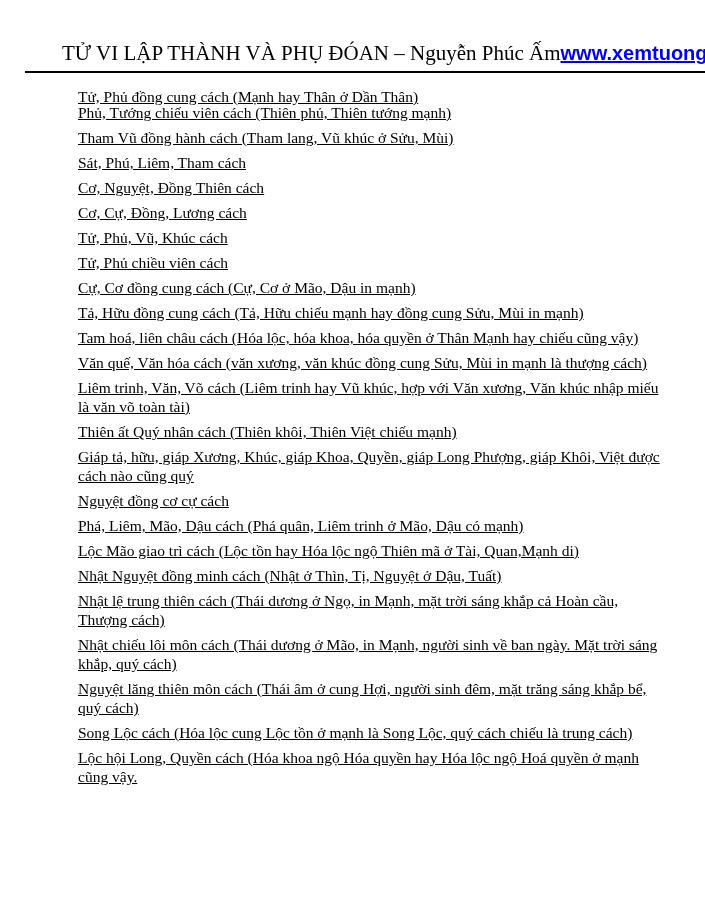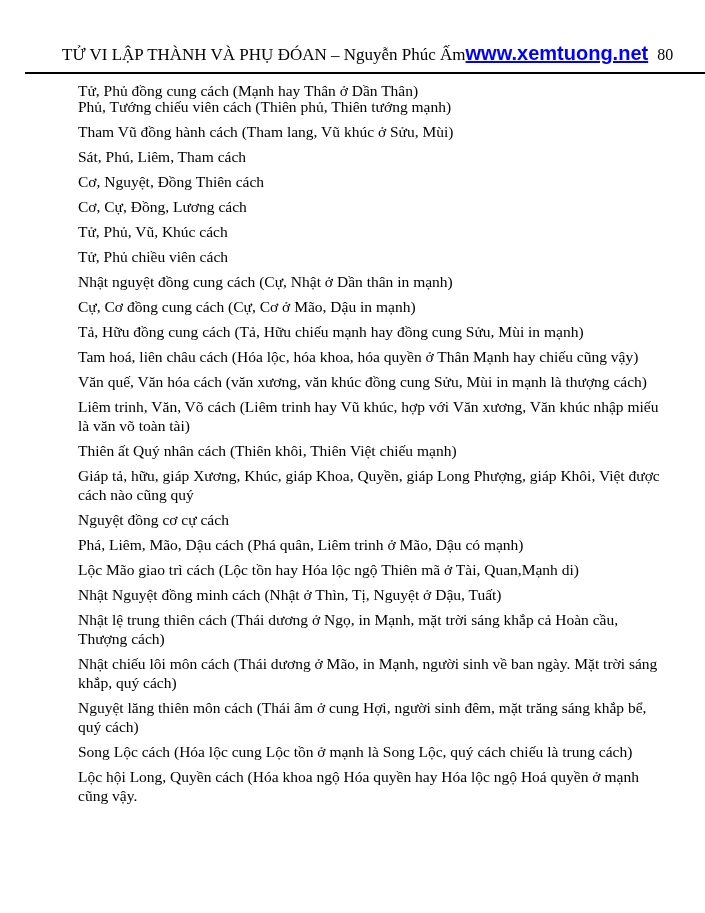--- a/index.html
+++ b/index.html
@@ -18,21 +18,21 @@
     box-sizing: border-box;
   }
   .header {
     display: flex;
     align-items: baseline;
     padding: 42px 20px 0 62px;
     box-sizing: border-box;
   }
   .header-title {
     flex: 1 1 auto;
-    font-size: 17px;
+    font-size: 21px;
     line-height: 22px;
     white-space: nowrap;
   }
   .header-right {
     display: flex;
     align-items: baseline;
     margin-right: 46px;
     white-space: nowrap;
   }
   .header-link {
@@ -48,24 +48,25 @@
     font-size: 16px;
     margin-left: 9px;
     text-align: right;
   }
   .rule {
     border: none;
     border-top: 2px solid #000000;
     margin: 6px 0 0 25px;
   }
   .content {
-    margin: 7px 0 0 78px;
+    margin: 14px 0 0 78px;
     width: 585px;
     font-size: 15.5px;
     line-height: 19px;
+    text-decoration: underline;
   }
   .content p {
     margin: 0 0 6px 0;
     white-space: pre-line;
   }
   .content p.tight {
     margin-bottom: -3px;
   }
 </style>
 </head>
@@ -82,21 +83,20 @@
   <hr class="rule">
   <div class="content">
       <p class="tight">Tử, Phủ đồng cung cách (Mạnh hay Thân ở Dần Thân)</p>
       <p>Phủ, Tướng chiếu viên cách (Thiên phủ, Thiên tướng mạnh)</p>
       <p>Tham Vũ đồng hành cách (Tham lang, Vũ khúc ở Sửu, Mùi)</p>
       <p>Sát, Phú, Liêm, Tham cách</p>
       <p>Cơ, Nguyệt, Đồng Thiên cách</p>
       <p>Cơ, Cự, Đồng, Lương cách</p>
       <p>Tử, Phủ, Vũ, Khúc cách</p>
       <p>Tử, Phủ chiều viên cách</p>
-      <p>Nhật nguyệt đồng cung cách (Cự, Nhật ở Dần thân in mạnh)</p>
       <p>Cự, Cơ đồng cung cách (Cự, Cơ ở Mão, Dậu in mạnh)</p>
       <p>Tả, Hữu đồng cung cách (Tả, Hữu chiếu mạnh hay đồng cung Sửu, Mùi in mạnh)</p>
       <p>Tam hoá, liên châu cách (Hóa lộc, hóa khoa, hóa quyền ở Thân Mạnh hay chiếu cũng vậy)</p>
       <p>Văn quế, Văn hóa cách (văn xương, văn khúc đồng cung Sửu, Mùi in mạnh là thượng cách)</p>
       <p>Liêm trinh, Văn, Võ cách (Liêm trinh hay Vũ khúc, hợp với Văn xương, Văn khúc nhập miếu
 là văn võ toàn tài)</p>
       <p>Thiên ất Quý nhân cách (Thiên khôi, Thiên Việt chiếu mạnh)</p>
       <p>Giáp tả, hữu, giáp Xương, Khúc, giáp Khoa, Quyền, giáp Long Phượng, giáp Khôi, Việt được
 cách nào cũng quý</p>
       <p>Nguyệt đồng cơ cự cách</p>

